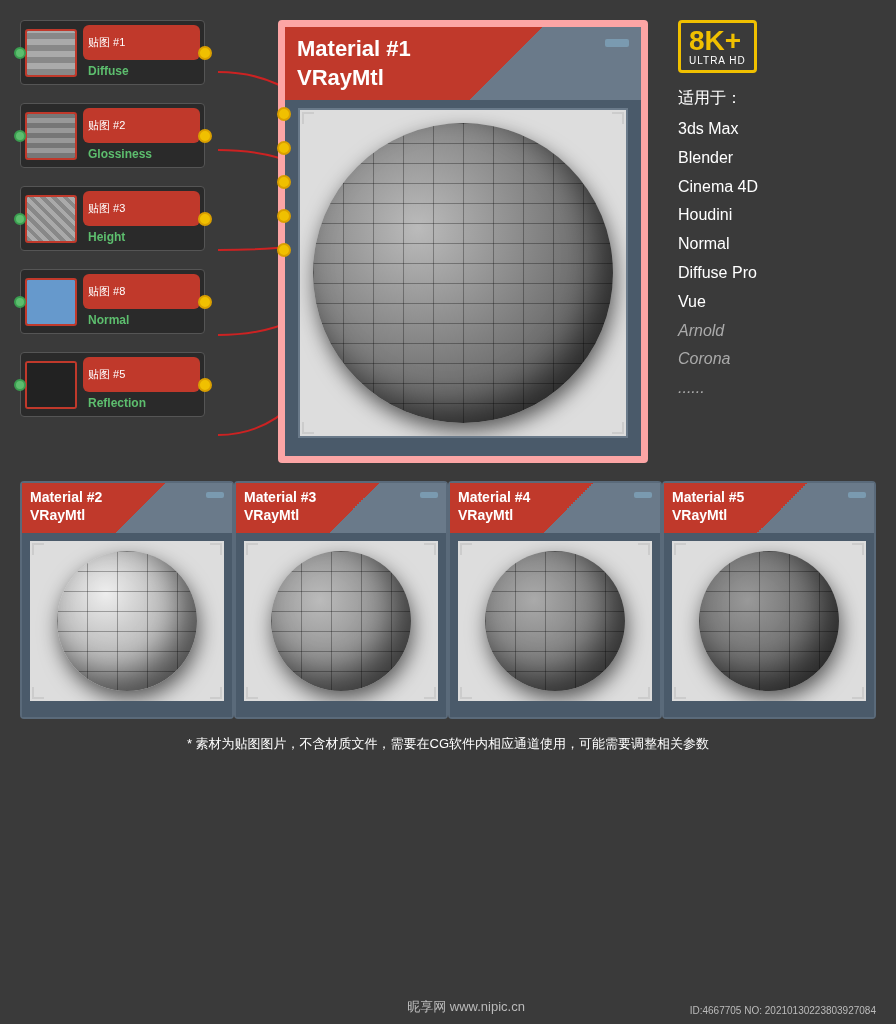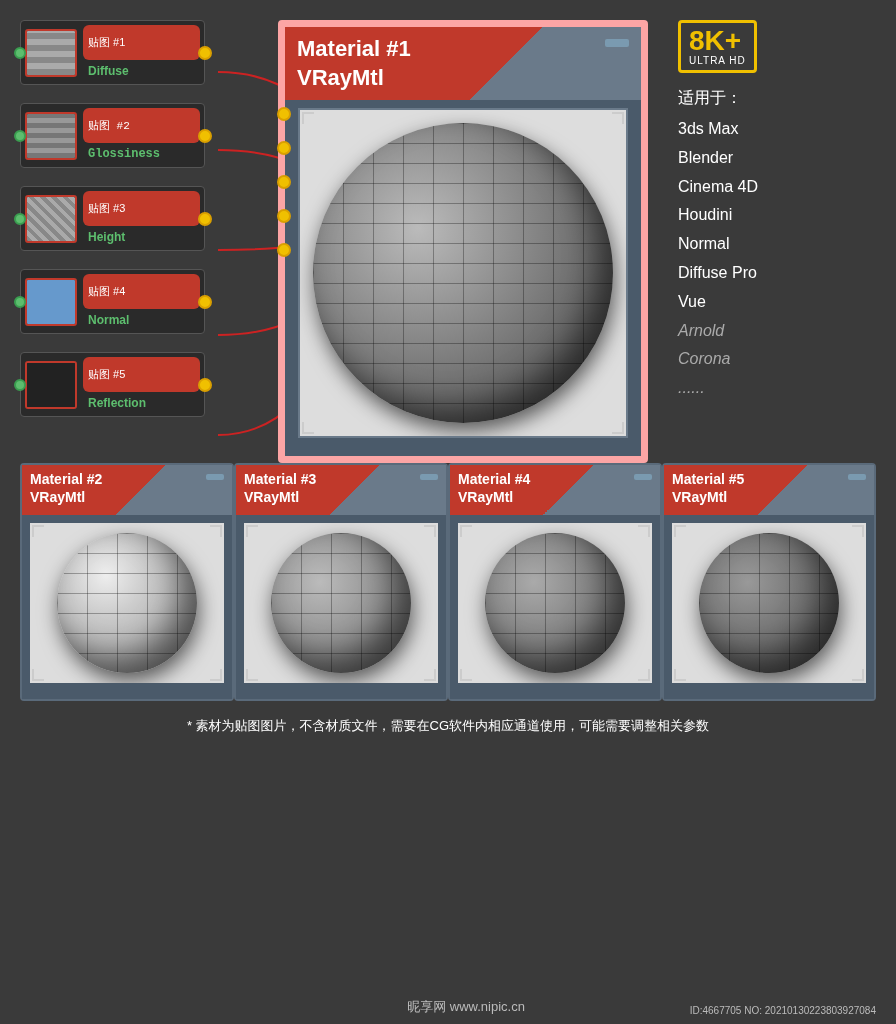--- a/index.html
+++ b/index.html
@@ -307,20 +307,21 @@
     }
 
     .compat-italic {
       color: #aaa;
       font-style: italic;
     }
 
     
     .bottom-section {
       display: flex;
+      margin-top: 18px;
       flex: 0 0 auto;
     }
 
     .material-card-small {
       background: #4a5a6a;
       border: 2px solid #5a6a7a;
       border-radius: 4px;
       flex: 1;
     }
 
@@ -443,21 +444,21 @@
         <div class="texture-node-thumb">
           <div class="thumb-diffuse"></div>
         </div>
         <div class="texture-node-info">
           <div class="node-label">贴图 #1</div>
           <div class="node-sublabel">Diffuse</div>
         </div>
         <div class="node-connector"></div>
       </div>
 
-      <div class="texture-node" style="position:relative;font-family:Liberation Mono, monospace;">
+      <div class="texture-node" style="position:relative;">
         <div class="node-left-connector"></div>
         <div class="texture-node-thumb">
           <div class="thumb-glossiness"></div>
         </div>
         <div class="texture-node-info">
           <div class="node-label">贴图 #2</div>
           <div class="node-sublabel">Glossiness</div>
         </div>
         <div class="node-connector"></div>
       </div>
@@ -473,21 +474,21 @@
         </div>
         <div class="node-connector"></div>
       </div>
 
       <div class="texture-node" style="position:relative;">
         <div class="node-left-connector"></div>
         <div class="texture-node-thumb">
           <div class="thumb-normal"></div>
         </div>
         <div class="texture-node-info">
-          <div class="node-label">贴图 #4</div>
+          <div class="node-label">贴图 #8</div>
           <div class="node-sublabel">Normal</div>
         </div>
         <div class="node-connector"></div>
       </div>
 
       <div class="texture-node" style="position:relative;">
         <div class="node-left-connector"></div>
         <div class="texture-node-thumb">
           <div class="thumb-reflection"></div>
         </div>

